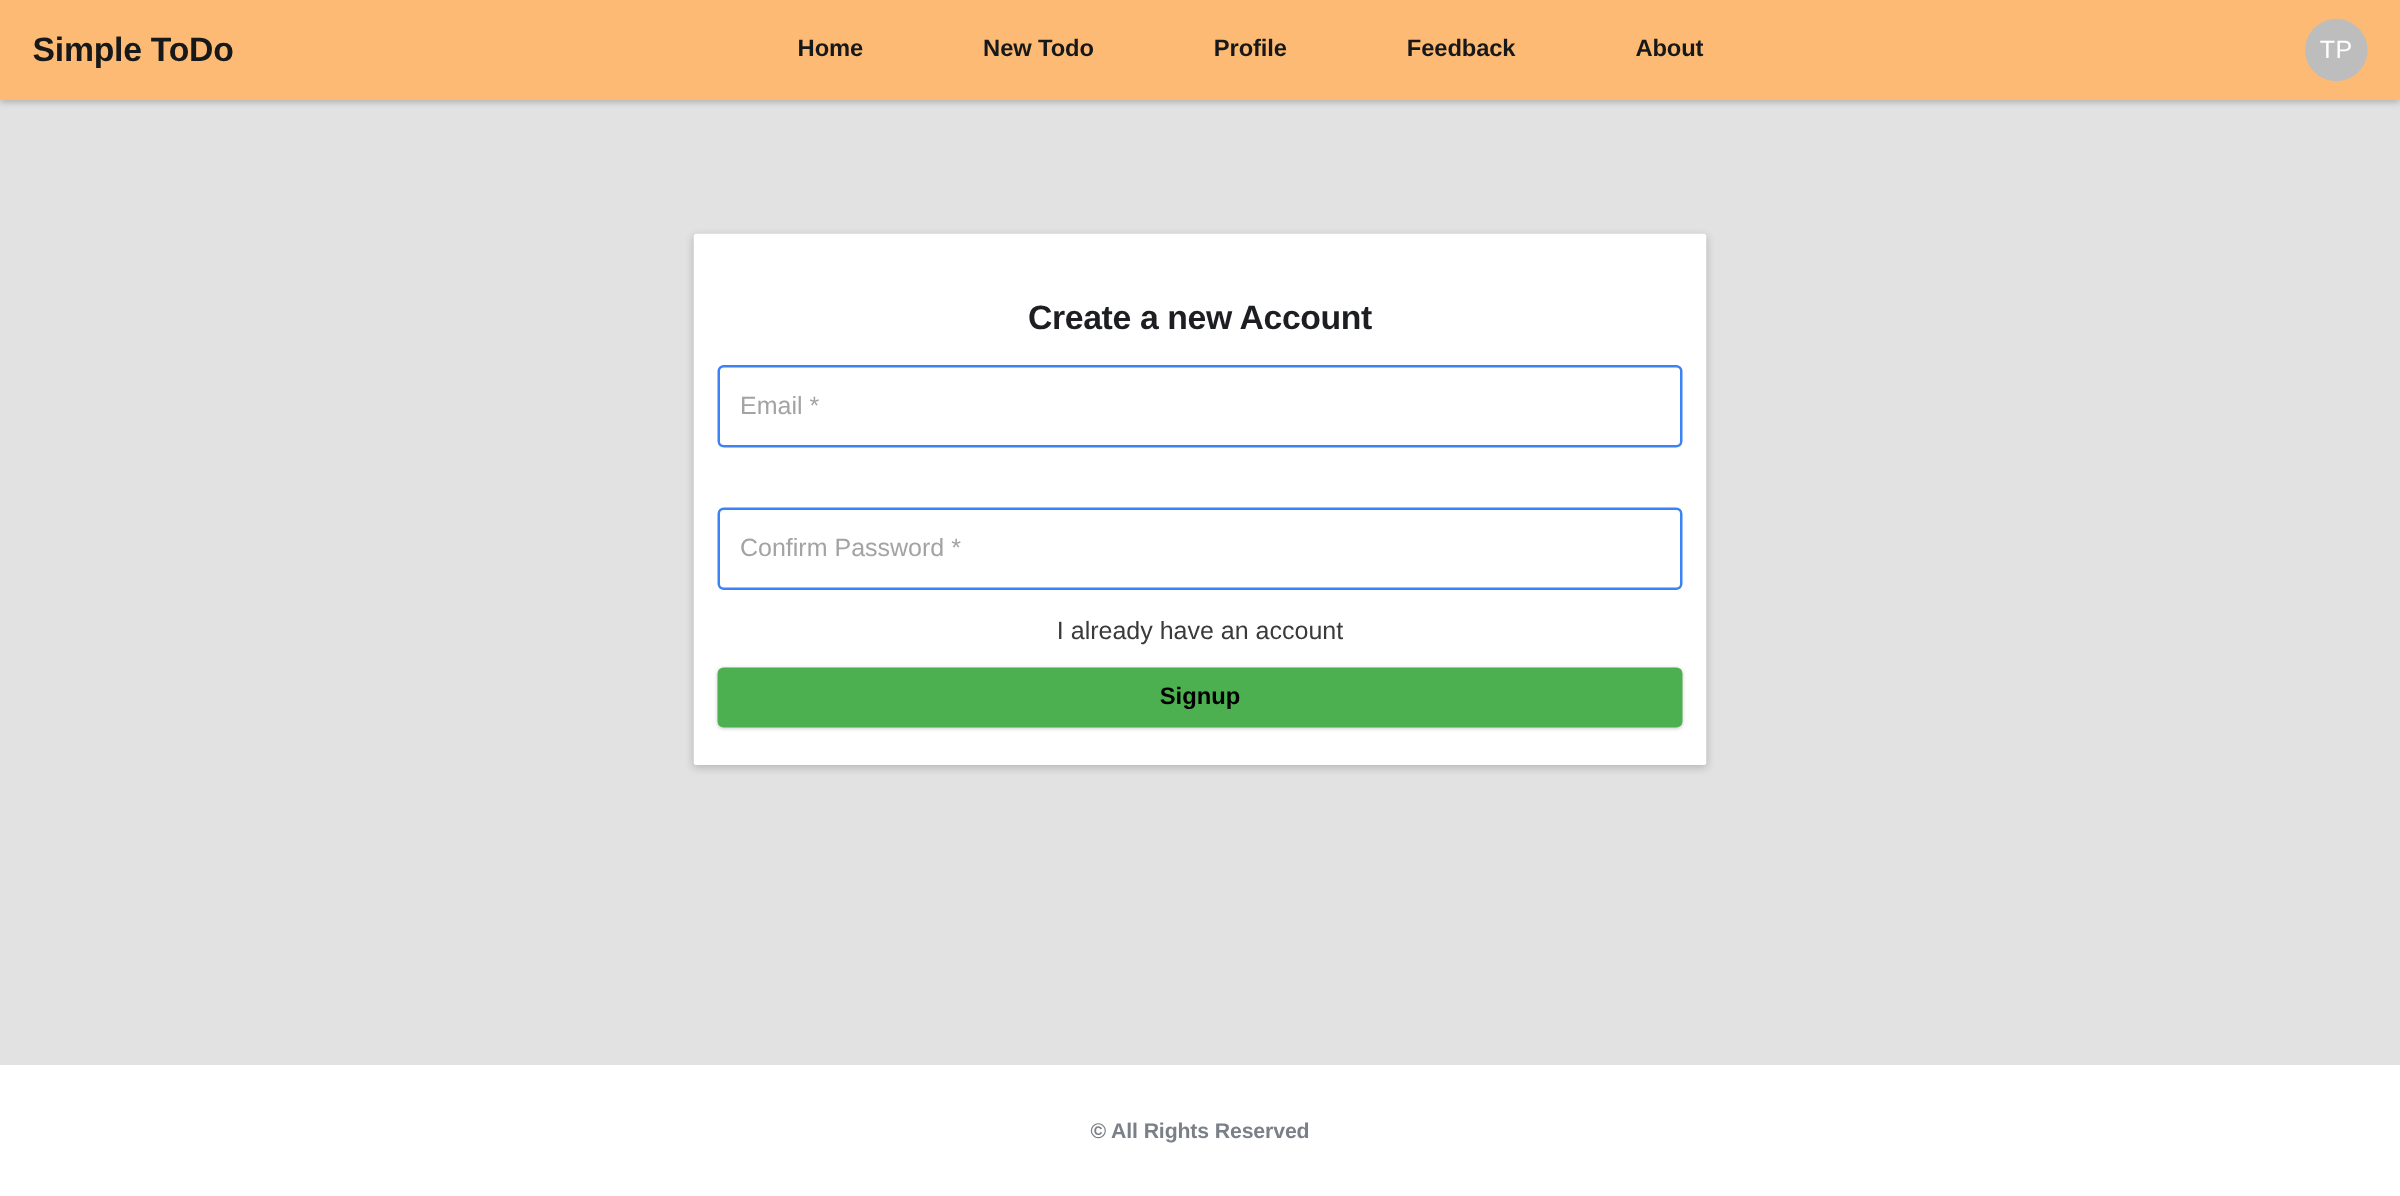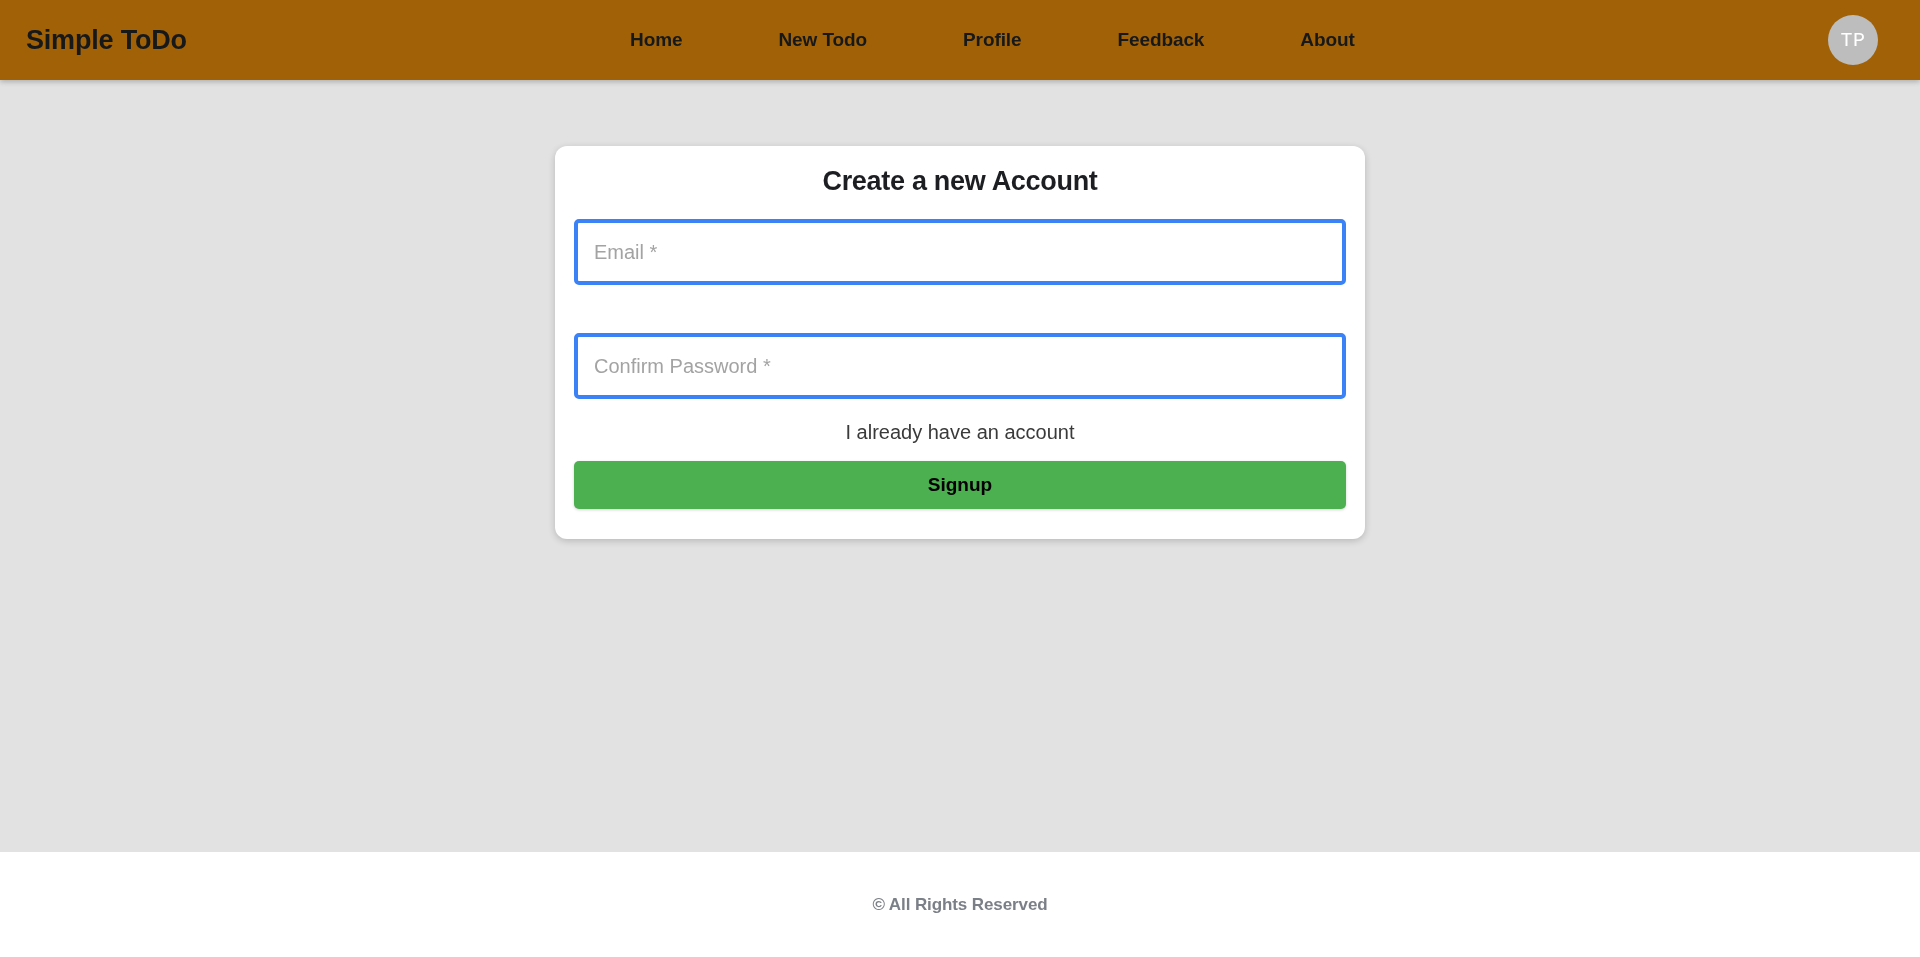--- a/index.html
+++ b/index.html
@@ -21,24 +21,24 @@
     height: 957px;
     display: flex;
     flex-direction: column;
     position: relative;
   }
 
   
   .navbar {
     height: 80px;
     flex: 0 0 80px;
-    background: #a16207;
-    display: flex;
-    align-items: center;
-    padding: 0 42px 0 26px;
+    background: #fdba74;
+    display: flex;
+    align-items: center;
+    padding: 0 26px 0 26px;
     box-shadow: 0 2px 5px rgba(0,0,0,0.22);
     position: relative;
     z-index: 20;
   }
 
   .brand {
     font-size: 27px;
     font-weight: bold;
     color: #16181a;
     letter-spacing: -0.2px;
@@ -74,59 +74,58 @@
     background: #bdbdbd;
     color: #ffffff;
     display: flex;
     align-items: center;
     justify-content: center;
     font-size: 20px;
     font-weight: normal;
     letter-spacing: 0.5px;
     cursor: pointer;
     user-select: none;
-    font-family: Liberation Mono, monospace;
   }
 
   
   .main {
     flex: 1 1 auto;
     background: #e2e2e2;
     position: relative;
     display: flex;
     justify-content: center;
     align-items: flex-start;
   }
 
   .card {
     width: 810px;
-    margin-top: 66px;
-    background: #ffffff;
-    border-radius: 12px;
+    margin-top: 107px;
+    background: #ffffff;
+    border-radius: 2px;
     box-shadow: 0 2px 7px rgba(0,0,0,0.19);
-    padding: 20px 18px 30px 18px;
+    padding: 52px 18px 30px 18px;
   }
 
   .card-title {
     text-align: center;
     font-size: 27px;
     font-weight: bold;
     color: #1c1e21;
     letter-spacing: -0.3px;
     margin-bottom: 22px;
   }
 
   .form {
     padding: 0 1px;
   }
 
   .field {
     width: 100%;
     height: 66px;
-    border: 4px solid #3b82f6;
+    border: 2px solid #3b82f6;
     border-radius: 5px;
     background: #ffffff;
     font-family: "Liberation Sans", sans-serif;
     font-size: 20px;
     color: #1c1e21;
     padding: 0 16px;
     outline: none;
     display: block;
   }
 

